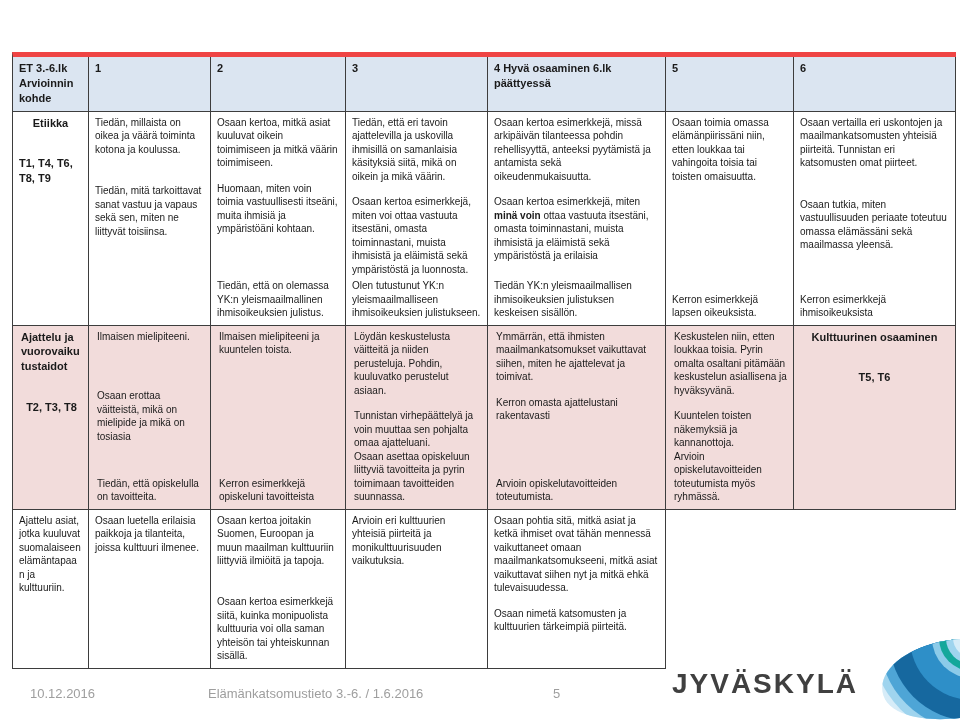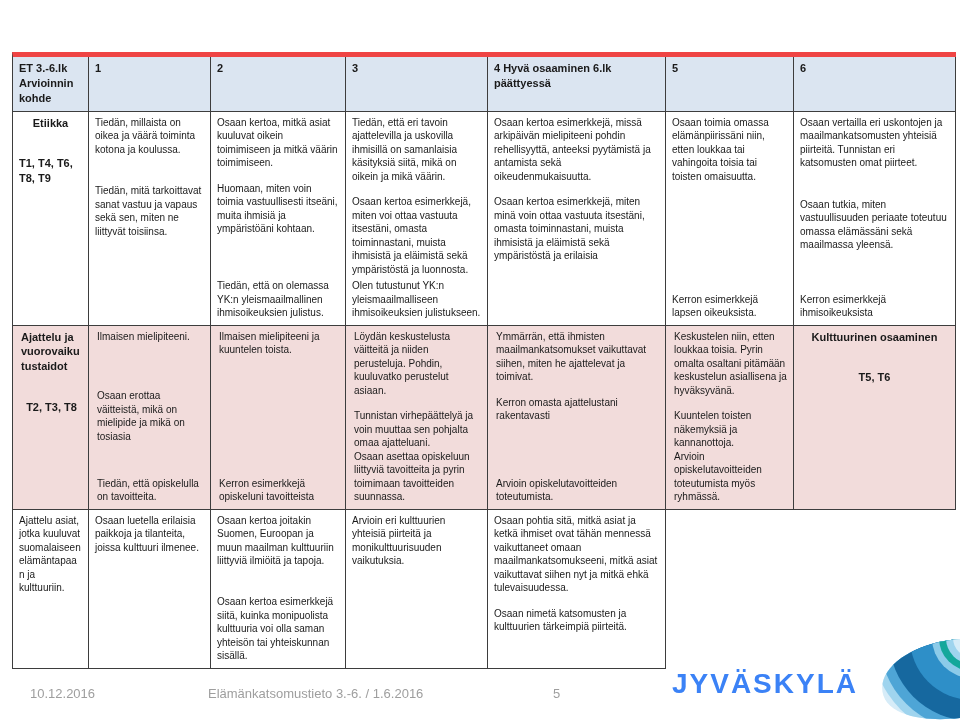--- a/index.html
+++ b/index.html
@@ -37,26 +37,26 @@
   .mt-auto{margin-top:auto;}
   .tasks{margin-top:26px;}
   .footer-text{
     position:absolute;font-size:13px;color:#9e9e9e;
   }
   .footer-date{left:30px;top:686px;}
   .footer-title{left:208px;top:686px;}
   .footer-page{left:553px;top:686px;}
   .wordmark{
     position:absolute;right:102px;top:668px;
-    font-size:28px;font-weight:bold;letter-spacing:2px;color:#3b82f6;
+    font-size:28px;font-weight:bold;letter-spacing:2px;color:#404040;
   }
   .logo{
     position:absolute;right:0;bottom:0;width:88px;height:82px;
   }
-  strong{font-weight:normal;}
+  strong{font-weight:bold;}
 </style>
 </head>
 <body>
 
 <div class="rubric">
 
   <div class="cell rh">
       <span>ET 3.-6.lk Arvioinnin kohde</span>
     </div>
   <div class="cell rh">
@@ -90,22 +90,23 @@
     <p class="para">Osaan kertoa, mitkä asiat kuuluvat oikein toimimiseen ja mitkä väärin toimimiseen.</p>
     <p class="para gap">Huomaan, miten voin toimia vastuullisesti itseäni, muita ihmisiä ja ympäristöäni kohtaan.</p>
     <p class="para mt-auto">Tiedän, että on olemassa YK:n yleismaailmallinen ihmisoikeuksien julistus.</p>
   </div>
   <div class="cell r0">
     <p class="para">Tiedän, että eri tavoin ajattelevilla ja uskovilla ihmisillä on samanlaisia käsityksiä siitä, mikä on oikein ja mikä väärin.</p>
     <p class="para gap">Osaan kertoa esimerkkejä, miten voi ottaa vastuuta itsestäni, omasta toiminnastani, muista ihmisistä ja eläimistä sekä ympäristöstä ja luonnosta.</p>
     <p class="para mt-auto">Olen tutustunut YK:n yleismaailmalliseen ihmisoikeuksien julistukseen.</p>
   </div>
   <div class="cell r0">
-    <p class="para">Osaan kertoa esimerkkejä, missä arkipäivän mielipiteeni pohdin rehellisyyttä, anteeksi pyytämistä ja antamista sekä oikeudenmukaisuutta.</p>
+    <p class="para">Osaan kertoa esimerkkejä, missä arkipäivän tilanteessa pohdin rehellisyyttä, anteeksi pyytämistä ja antamista sekä oikeudenmukaisuutta.</p>
     <p class="para gap"><span>Osaan kertoa esimerkkejä, miten </span><strong>minä voin</strong><span> ottaa vastuuta itsestäni, omasta toiminnastani, muista ihmisistä ja eläimistä sekä ympäristöstä ja erilaisia</span></p>
+    <p class="para mt-auto">Tiedän YK:n yleismaailmallisen ihmisoikeuksien julistuksen keskeisen sisällön.</p>
   </div>
   <div class="cell r0">
     <p class="para">Osaan toimia omassa elämänpiirissäni niin, etten loukkaa tai vahingoita toisia tai toisten omaisuutta.</p>
     <p class="para mt-auto">Kerron esimerkkejä lapsen oikeuksista.</p>
   </div>
   <div class="cell r0">
     <p class="para">Osaan vertailla eri uskontojen ja maailmankatsomusten yhteisiä piirteitä. Tunnistan eri katsomusten omat piirteet.</p>
     <p class="para gap-lg">Osaan tutkia, miten vastuullisuuden periaate toteutuu omassa elämässäni sekä maailmassa yleensä.</p>
     <p class="para mt-auto">Kerron esimerkkejä ihmisoikeuksista</p>
   </div>

